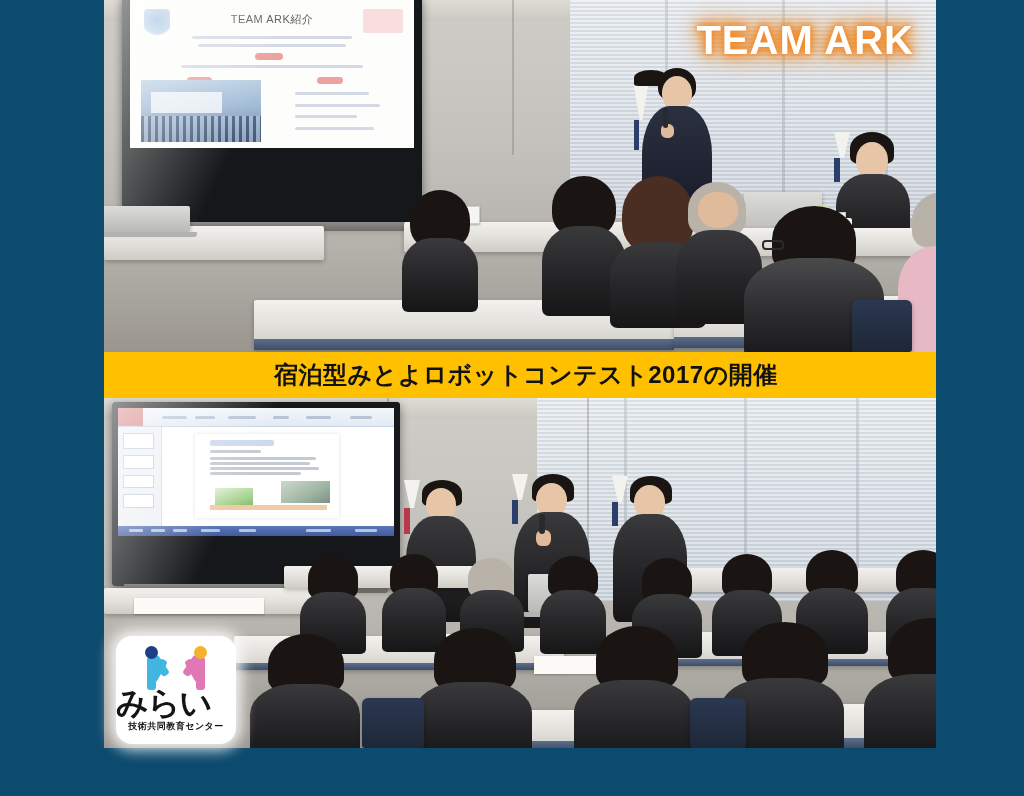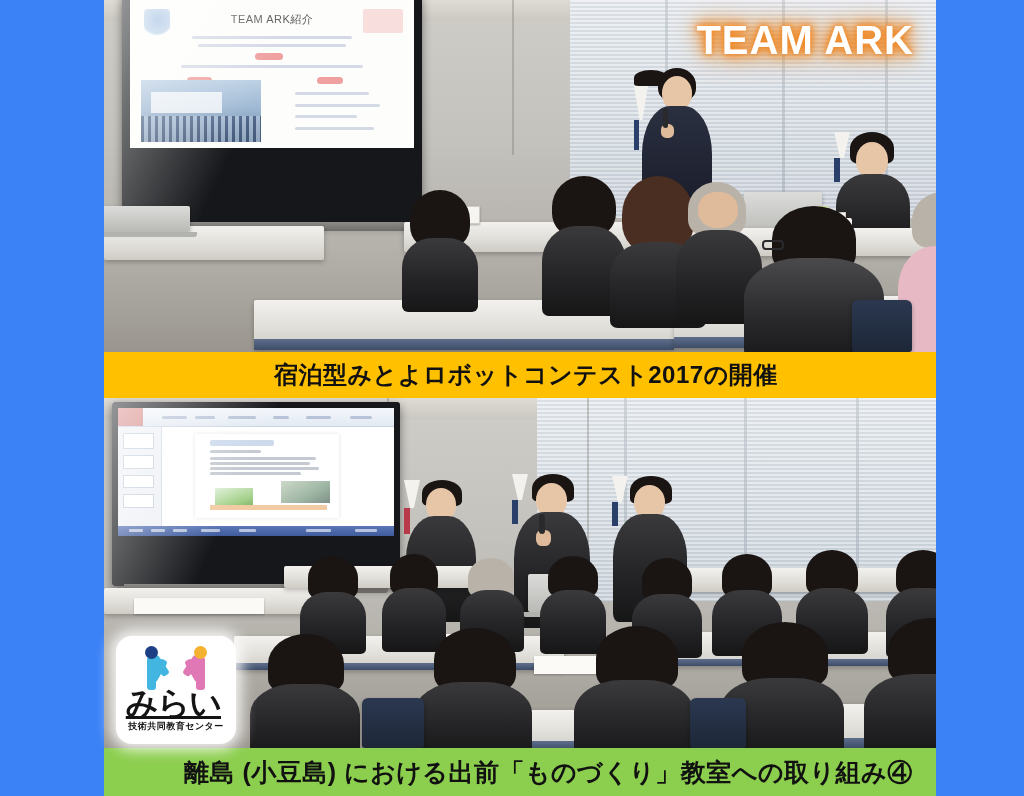--- a/index.html
+++ b/index.html
@@ -9,21 +9,21 @@
     height: 796px;
     background: #ffffff;
     font-family: "Liberation Sans", sans-serif;
     overflow: hidden;
   }
 
   #poster {
     position: relative;
     width: 1024px;
     height: 796px;
-    background: #3b82f6;
+    background: #0c4a6e;
   }
 
   
   .panel {
     position: absolute;
     left: 104px;
     width: 832px;
     overflow: hidden;
   }
 
@@ -469,27 +469,26 @@
     border-radius: 50%;
   }
   .cyan  { background: #42b6e0; }
   .pink  { background: #e178b6; }
   .navy  { background: #1d3f86; }
   .amber { background: #f5b231; }
 
   .mirai-word {
     position: absolute;
     left: 0; right: 15px; top: 47%;
-    text-align: right;
+    text-align: left;
     font-size: 32px;
     font-weight: bold;
     color: #141414;
     line-height: 1;
     letter-spacing: -1px;
-    text-decoration: underline;
   }
   .mirai-sub {
     position: absolute;
     left: 0; right: 0; bottom: 10%;
     text-align: center;
     font-size: 9px;
     font-weight: bold;
     color: #141414;
     letter-spacing: .5px;
   }
@@ -787,23 +786,20 @@
       <div class="person" style="left:760px; top:220px; width:126px; height:134px;">
         <div class="hair-dk" style="position:absolute; left:24px; top:0; width:86px; height:66px; border-radius:50% 50% 26% 26%;"></div>
         <div class="body suit-dark" style="left:0px; top:56px; width:126px; height:84px;"></div>
       </div>
 
       <div class="chair" style="left:258px; top:300px; width:62px; height:50px;"></div>
       <div class="chair" style="left:586px; top:300px; width:56px; height:50px;"></div>
 
     </div>
 
-    <div class="caption-bar" id="caption-bar-bottom" style="left:0; top:350px; height:48px;">
-      <span class="caption-text" id="caption-bottom-text">離島 (小豆島) における出前「ものづくり」教室への取り組み④</span>
-    </div>
   </div>
 
 
   <div class="logo-badge" id="logo-mirai">
     <div class="mirai-mark">
       <div class="mirai-m">
 
         <div class="mirai-leg cyan" style="left:2px; height:72%; transform:rotate(0deg);"></div>
         <div class="mirai-arm cyan" style="left:6px; top:32%; height:48%; transform:rotate(-34deg); transform-origin:top left;"></div>
         <div class="mirai-head navy" style="left:0px; top:4%;"></div>

